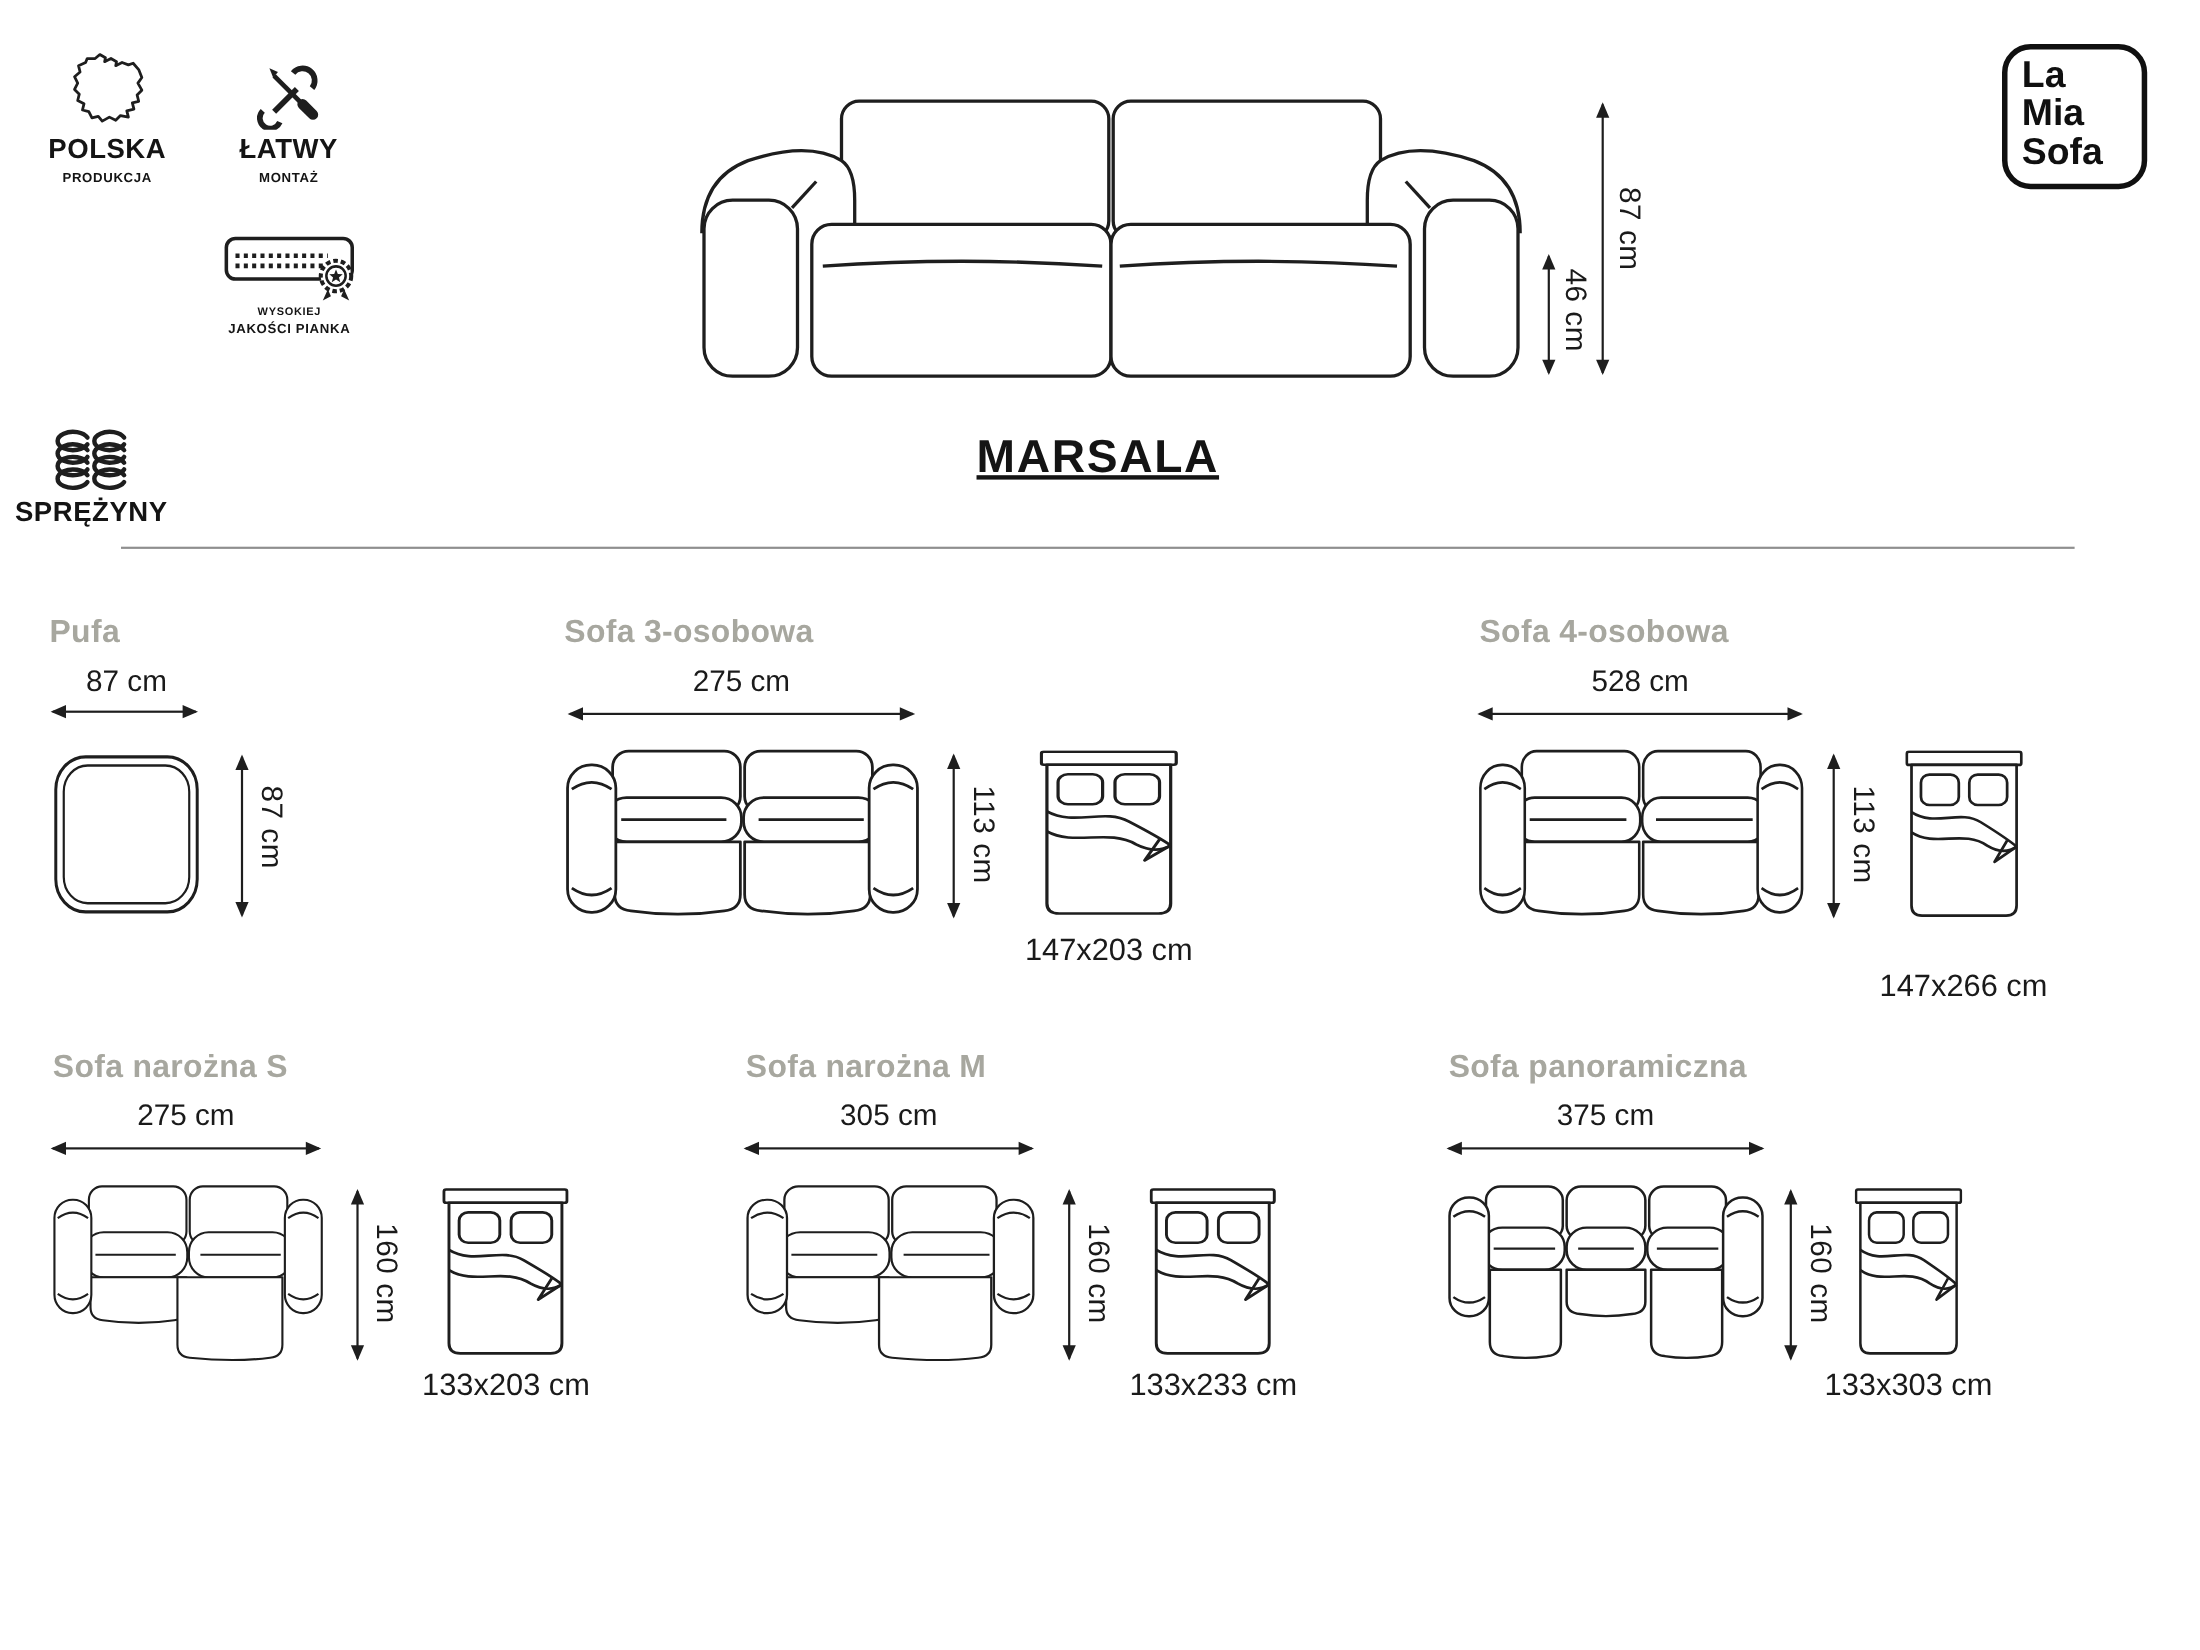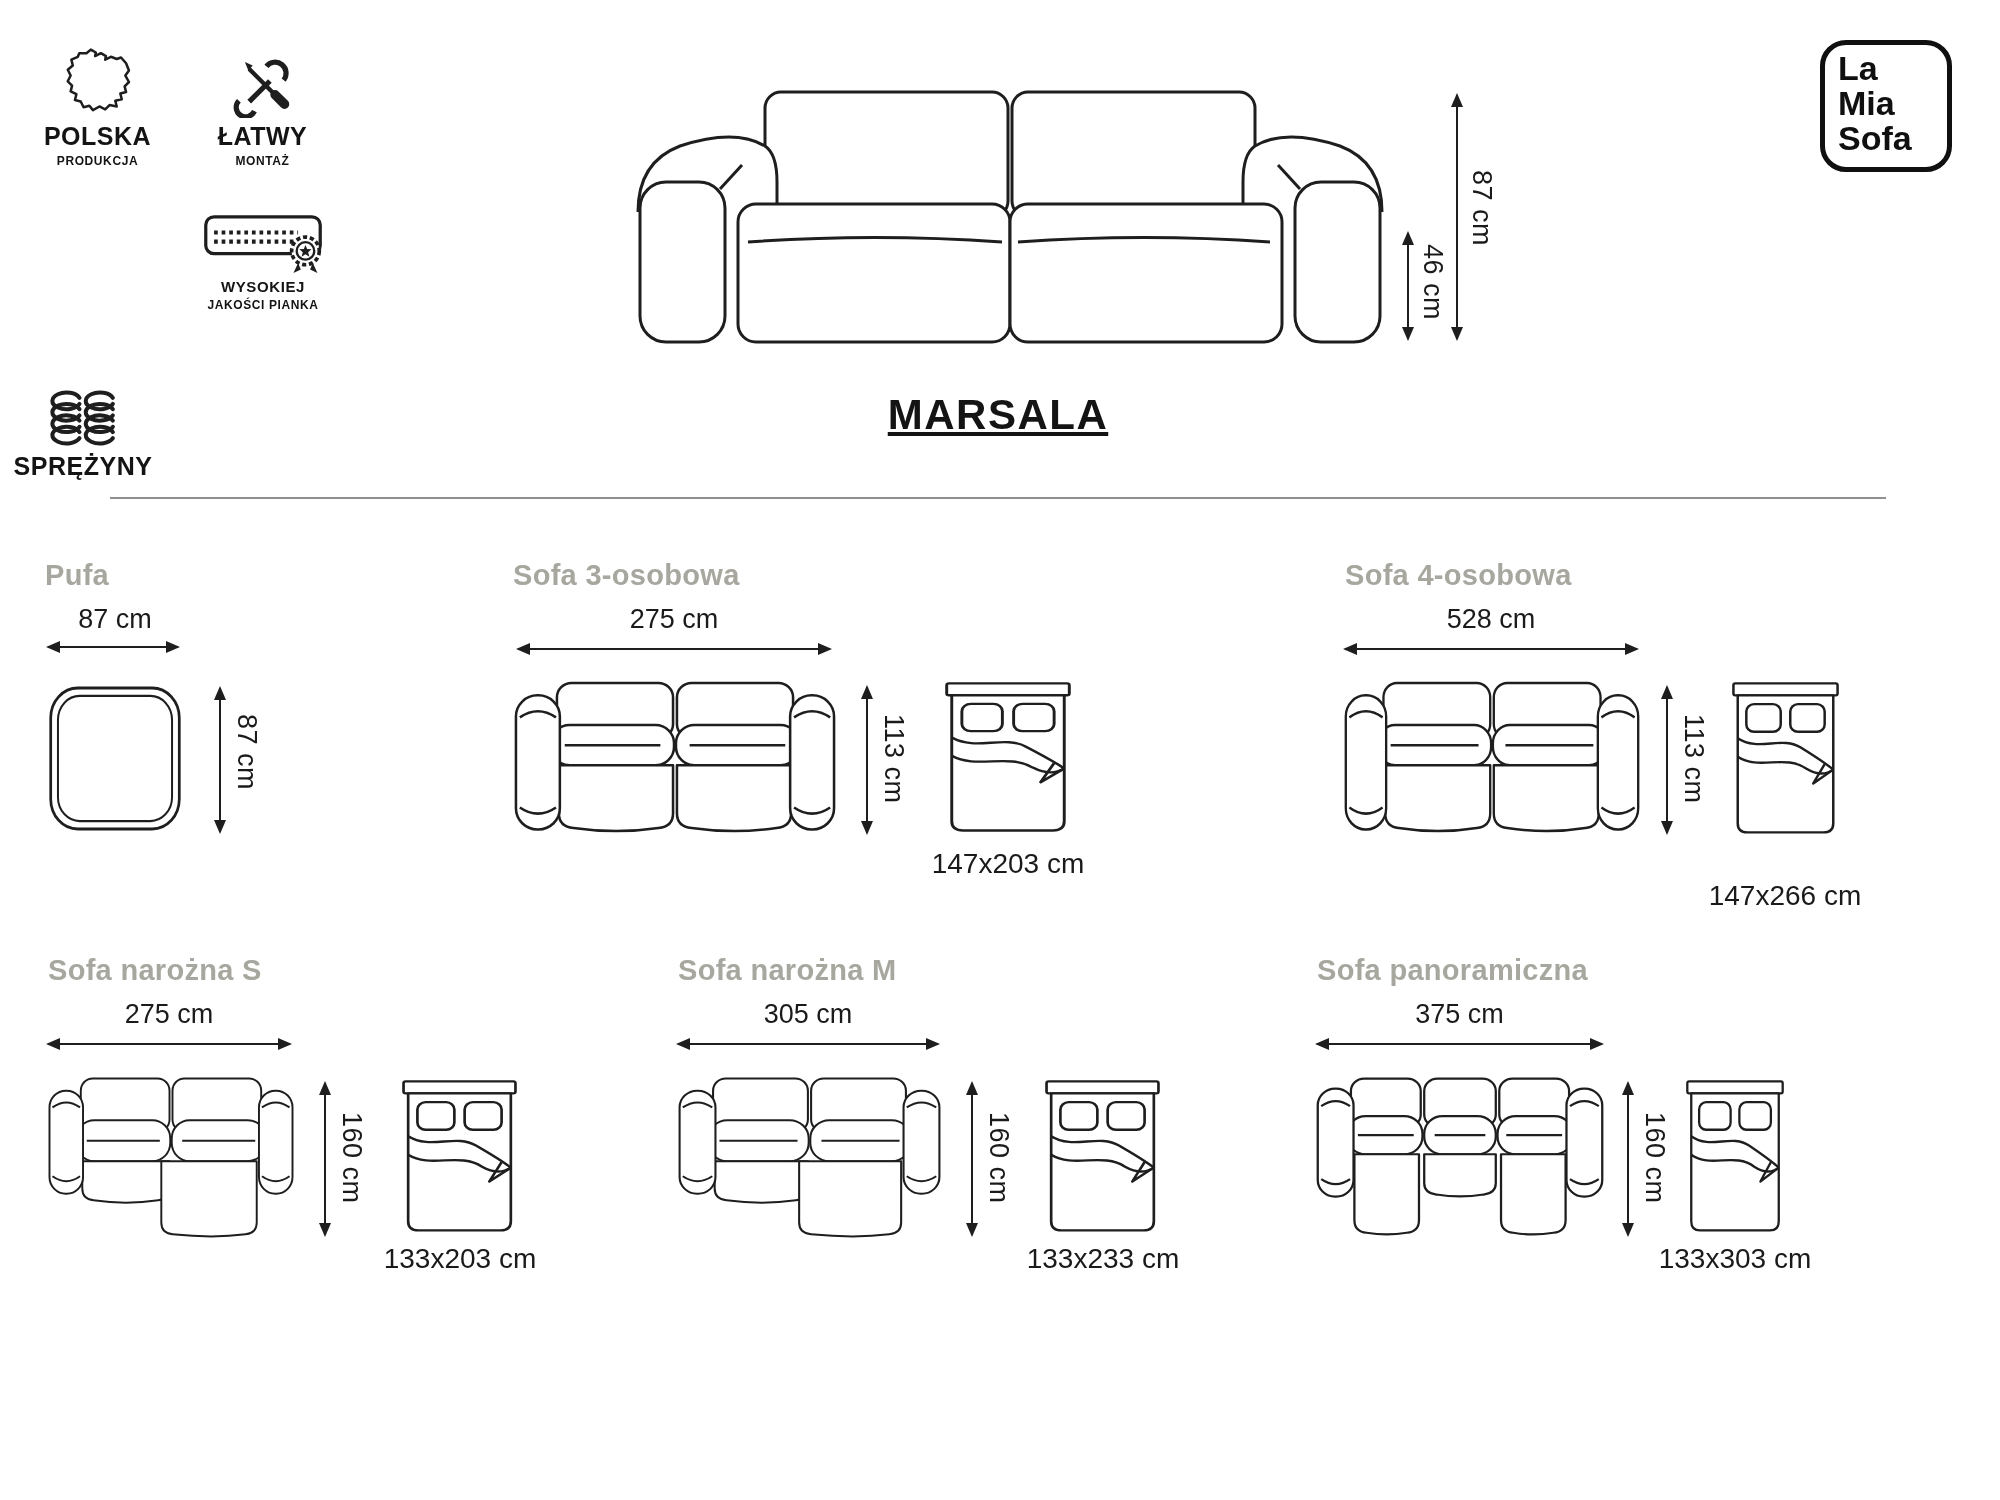--- a/index.html
+++ b/index.html
@@ -2,21 +2,21 @@
 <html lang="pl"><head>
 <meta charset="utf-8">
 <style>
   html,body{margin:0;padding:0;background:#fff;}
   .canvas{position:relative;width:2000px;height:1500px;background:#ffffff;
           font-family:"Liberation Sans",sans-serif;overflow:hidden;color:#1a1a1a;}
   .badge{position:absolute;text-align:center;}
   .bicon{height:80px;display:flex;align-items:flex-end;justify-content:center;}
   .bt1{font-size:25px;font-weight:700;letter-spacing:.5px;color:#141414;margin-top:4px;}
   .bt2{font-size:12px;font-weight:700;letter-spacing:.6px;color:#141414;margin-top:3px;}
-  .bt1.sm{font-size:15px;letter-spacing:.6px;}
+  .bt1.sm{font-size:10px;letter-spacing:.6px;}
   svg.art{position:absolute;display:block;}
   .title{position:absolute;text-align:center;font-size:42px;font-weight:600;letter-spacing:1.5px;color:#141414;text-decoration:underline;}
   .logo{position:absolute;left:1820px;top:40px;width:132px;height:132px;border:5px solid #101010;
         border-radius:26px;box-sizing:border-box;padding:6px 0 0 13px;font-size:34px;font-weight:800;
         line-height:1.03;color:#101010;background:#fff;}
   .divider{position:absolute;left:110px;top:497px;width:1776px;height:2px;background:#8f8f8f;}
   .vname{position:absolute;font-size:29px;font-weight:600;color:#a7a79f;letter-spacing:.3px;}
   .hlabel{position:absolute;font-size:27px;color:#1a1a1a;text-align:center;}
   .vlabel{position:absolute;writing-mode:vertical-rl;font-size:27px;color:#1a1a1a;letter-spacing:.5px;}
   .bedlabel{position:absolute;font-size:28px;color:#1a1a1a;text-align:center;}

